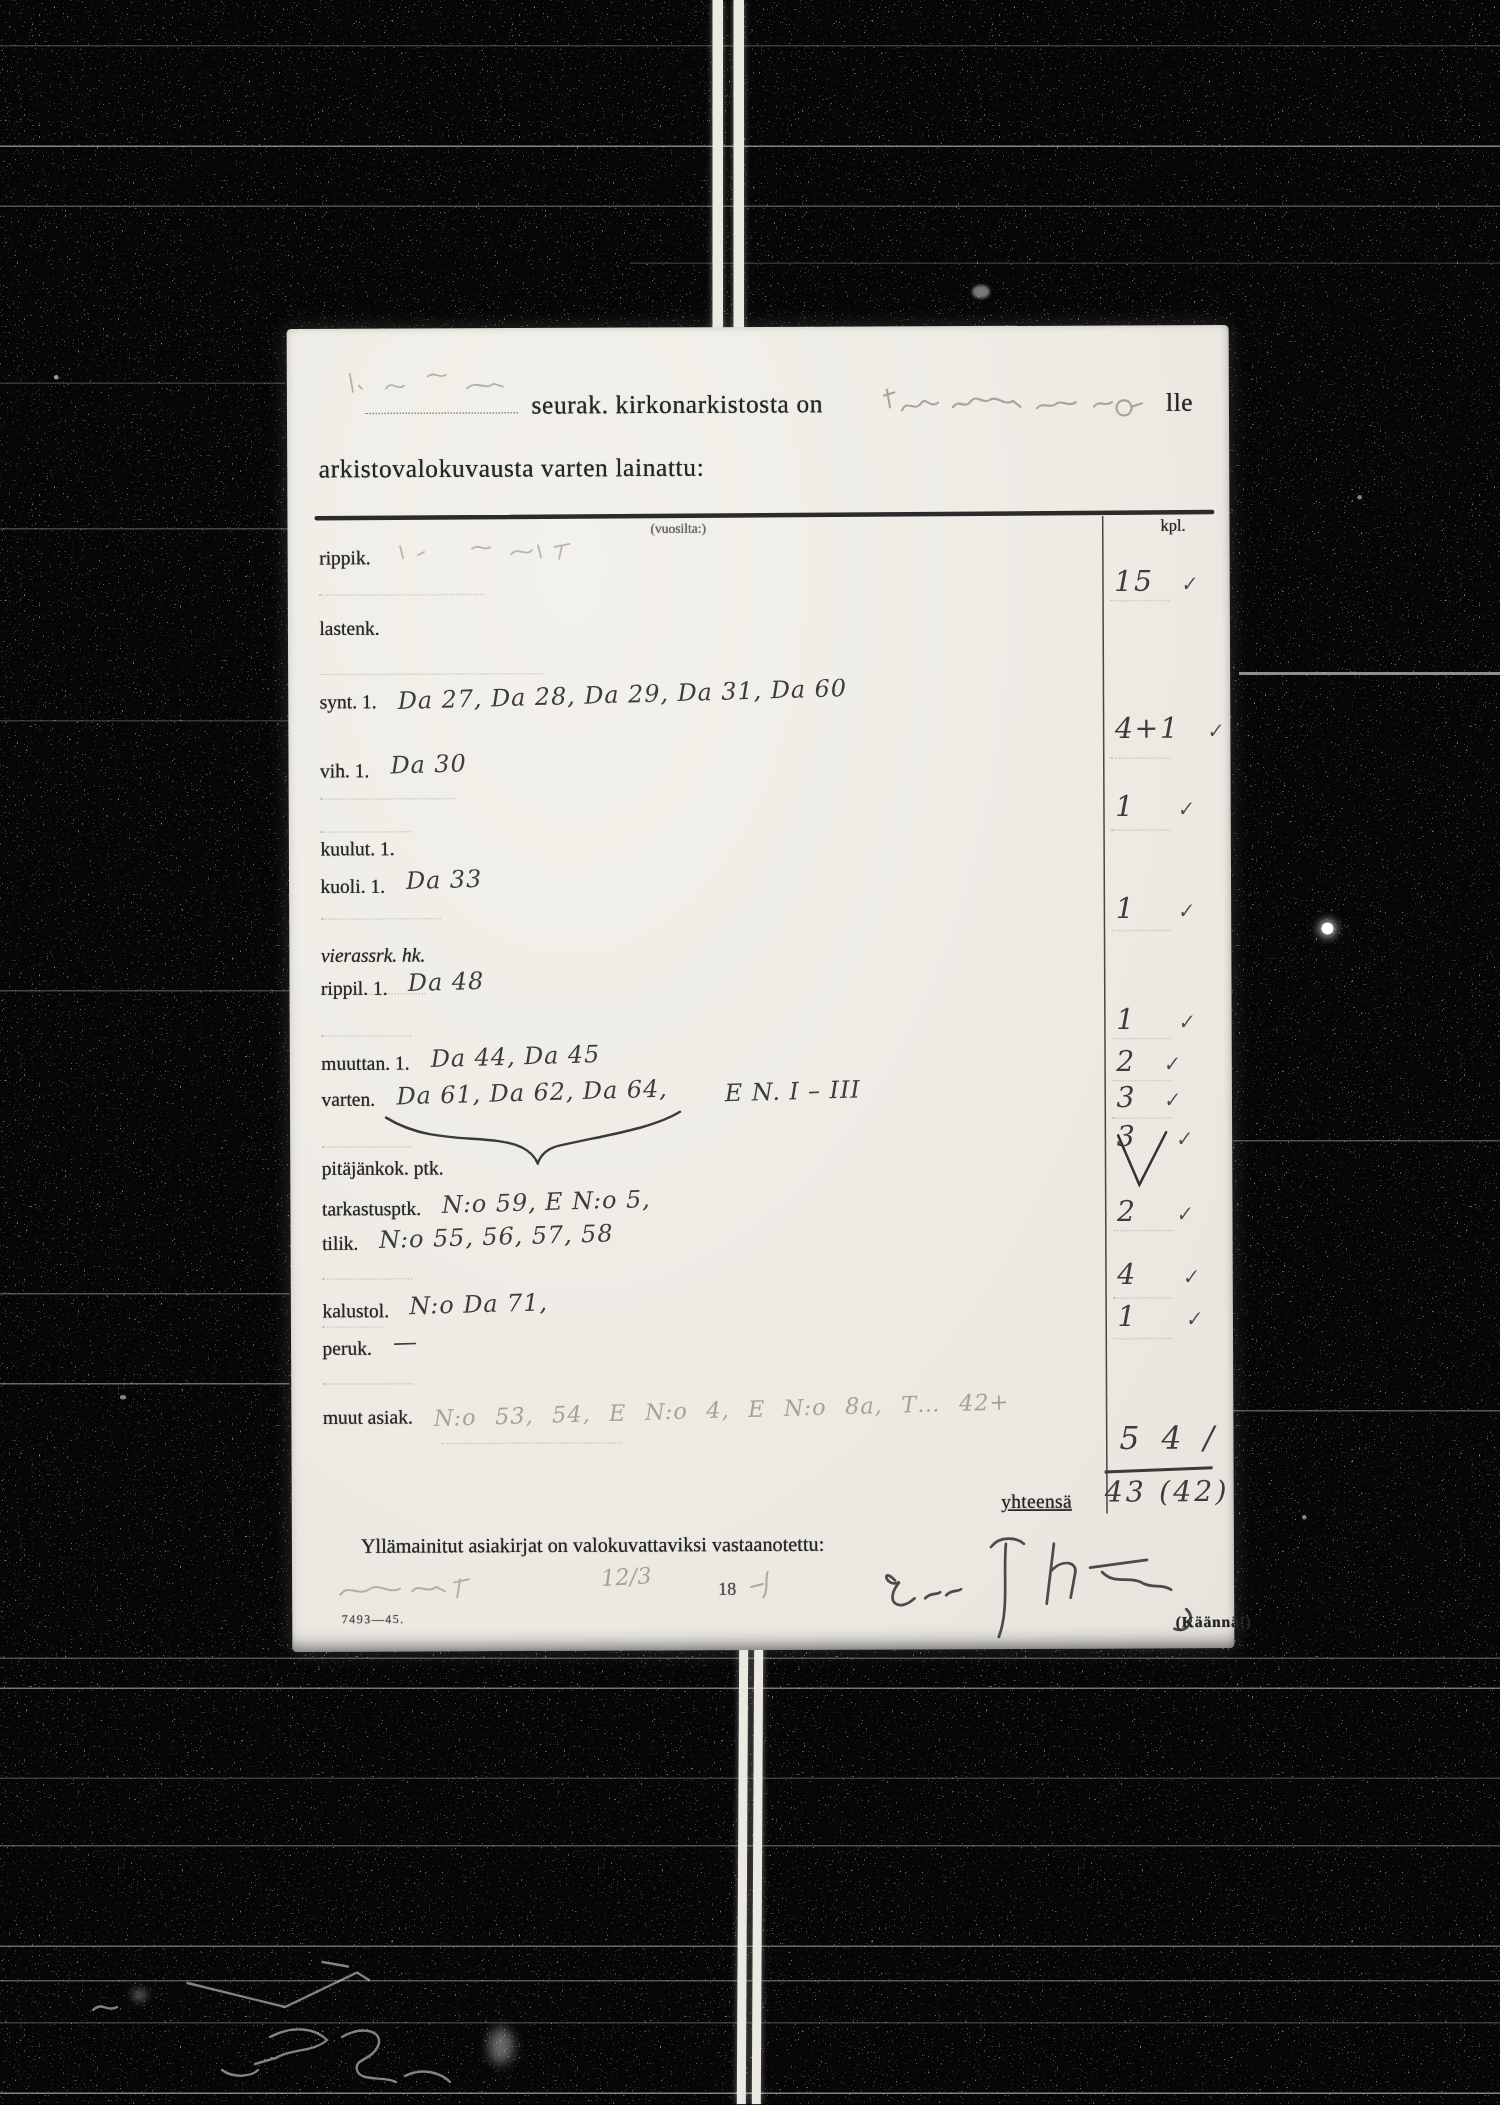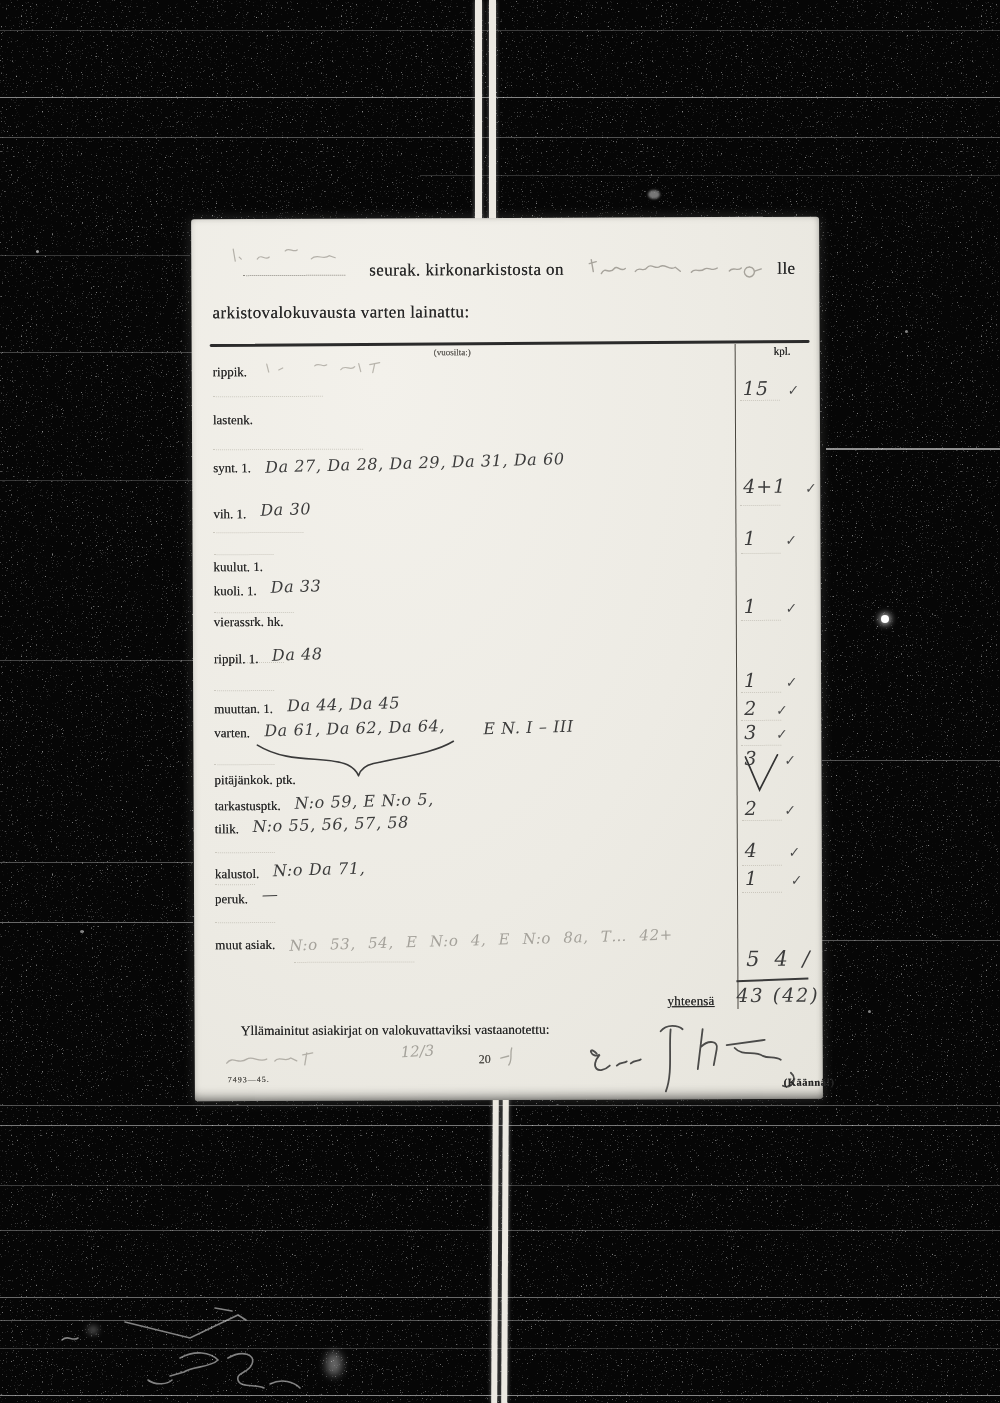--- a/index.html
+++ b/index.html
@@ -109,21 +109,21 @@
     <svg class="svgmark" style="left:36px;top:22px;" width="120" height="28" viewBox="0 0 120 28">
       <g fill="none" stroke="#9a968e" stroke-width="1.2" stroke-linecap="round" opacity=".7">
         <path d="M6,8 L8,20 M12,16 L14,18"></path>
           <path d="M30,18 C34,12 38,20 42,16"></path>
         <path d="M58,10 C62,6 66,12 70,9"></path>
           <path d="M84,18 C90,12 96,20 102,15 L108,17"></path>
       </g>
     </svg>
     <span style="position:absolute;left:52px;top:56px;width:102px;border-bottom:1px dotted #8d8a83;"></span>
 
-    <span class="printed h17" style="left:178px;top:42px;">seurak. kirkonarkistosta on</span>
+    <span class="printed h17" style="left:163px;top:42px;">seurak. kirkonarkistosta on</span>
     <svg class="svgmark" style="left:396px;top:36px;" width="182" height="30" viewBox="0 0 182 30">
       <g fill="none" stroke="#8f8b83" stroke-width="1.4" stroke-linecap="round" opacity=".75">
         <path d="M4,6 L6,18 M2,10 L9,8"></path>
         <path d="M14,20 C18,12 22,22 27,15 C30,11 33,19 38,15"></path>
         <path d="M48,18 C52,12 56,20 60,14 C64,9 68,17 73,13 C78,10 82,18 88,14 L93,18"></path>
         <path d="M104,19 C108,14 112,20 117,16 C121,13 125,19 130,15"></path>
         <path d="M142,18 C146,13 150,19 154,15"></path>
         <path d="M162,14 a5,5 0 1,0 .1,0 M168,18 L174,16"></path>
       </g>
     </svg>
@@ -182,21 +182,21 @@
       <span class="plabel">vih. 1.</span>
       <span class="hand entry">Da 30</span>
     </div>
     <div class="frow" style="top:338px;">
       <span class="plabel">kuulut. 1.</span>
     </div>
     <div class="frow" style="top:361px;">
       <span class="plabel">kuoli. 1.</span>
       <span class="hand entry">Da 33</span>
     </div>
-    <div class="frow" style="top:393px;">
+    <div class="frow" style="top:409px;font-style:italic;">
       <span class="plabel">vierassrk. hk.</span>
     </div>
     <div class="frow" style="top:429px;">
       <span class="plabel">rippil. 1.</span>
       <span class="hand entry">Da 48</span>
     </div>
     <div class="frow" style="top:479px;">
       <span class="plabel">muuttan. 1.</span>
       <span class="hand entry">Da 44, Da 45</span>
     </div>
@@ -290,21 +290,21 @@
     <span class="printed" style="left:46px;top:804px;font-size:13.5px;">Yllämainitut asiakirjat on valokuvattaviksi vastaanotettu:</span>
 
     <svg class="svgmark" style="left:26px;top:828px;" width="110" height="26" viewBox="0 0 110 26">
       <g fill="none" stroke="#9a968e" stroke-width="1.3" stroke-linecap="round" opacity=".7">
         <path d="M6,16 C12,8 18,18 26,12 C32,8 38,16 46,12"></path>
         <path d="M54,14 C58,8 64,16 70,11 L76,14"></path>
           <path d="M86,6 L84,18 M82,8 L92,6"></path>
       </g>
     </svg>
     <span class="hand faint" style="position:absolute;left:206px;top:824px;font-size:15px;transform:rotate(-3deg);">12/3</span>
-    <span class="printed" style="left:284px;top:834px;font-size:12px;color:#55524c;">20</span>
+    <span class="printed" style="left:284px;top:834px;font-size:12px;color:#55524c;">18</span>
     <svg class="svgmark" style="left:302px;top:826px;" width="22" height="24" viewBox="0 0 22 24">
       <path d="M4,14 L12,12 M15,4 C13,10 16,16 12,21" fill="none" stroke="#8f8b83" stroke-width="1.3" stroke-linecap="round" opacity=".7"></path>
     </svg>
 
     <svg class="svgmark" style="left:388px;top:800px;" width="226" height="80" viewBox="0 0 226 80">
       <g fill="none" stroke="#2f2f2f" stroke-width="1.8" stroke-linecap="round" opacity=".85">
         <path d="M14,36 C4,26 8,42 17,37 C6,50 16,58 27,48"></path>
         <path d="M34,48 C38,44 42,46 44,44 M48,46 C52,42 56,44 58,42"></path>
         <path d="M88,12 C86,32 90,56 83,74 M78,14 C84,6 96,8 100,12"></path>
         <path d="M120,12 L115,52 M118,30 C126,22 136,24 134,32 L131,48"></path>

